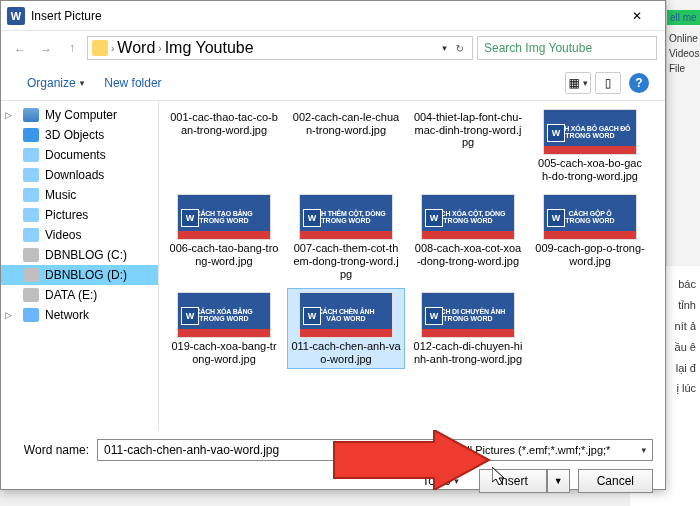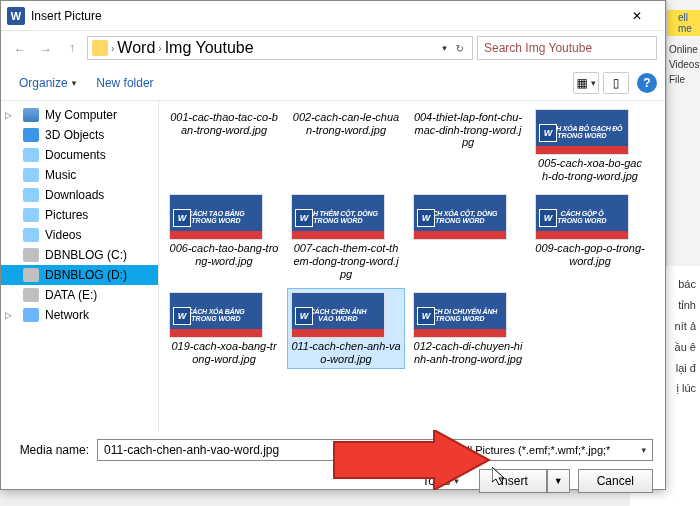--- a/index.html
+++ b/index.html
@@ -9,40 +9,40 @@
     .word-icon { width: 18px; height: 18px; background: #2b579a; color: #fff; display: flex; align-items: center; justify-content: center; font-weight: bold; font-size: 11px; border-radius: 2px; margin-right: 6px; }
     .titlebar-title { flex: 1; font-size: 12px; }
     .close-btn { width: 44px; height: 30px; display: flex; align-items: center; justify-content: center; cursor: pointer; }
     .addressbar { height: 34px; display: flex; align-items: center; padding: 4px 8px; gap: 4px; }
     .nav-arrow { width: 22px; height: 22px; display: flex; align-items: center; justify-content: center; color: #888; border-radius: 3px; }
     .breadcrumb { flex: 1; height: 24px; border: 1px solid #ccc; display: flex; align-items: center; padding: 0 4px; gap: 3px; background: #fff; }
     .folder-btn { width: 16px; height: 16px; background: #ffd768; border-radius: 2px; }
     .crumb { display: flex; align-items: center; gap: 3px; font-size: 16px; }
     .chevron { color: #666; font-size: 10px; }
     .refresh-area { display:flex; align-items:center; gap:6px; color:#555; font-size:10px; padding:0 4px; }
-    .search-box { width: 180px; height: 24px; border: 1px solid #ccc; display: flex; align-items: center; padding: 0 6px; color: #7f1d1d; }
-    .toolbar { height: 36px; display: flex; align-items: center; padding: 0 8px; border-bottom: 1px solid #e6e6e6; }
+    .search-box { width: 180px; height: 24px; border: 1px solid #ccc; display: flex; align-items: center; padding: 0 6px; color: #15803d; }
+    .toolbar { height: 36px; display: flex; align-items: center; padding: 0 16px; border-bottom: 1px solid #e6e6e6; }
     .toolbar-btn { padding: 4px 10px; color: #2060b0; font-size: 12px; display: flex; align-items: center; gap: 4px; }
     .toolbar-spacer { flex: 1; }
     .view-btn { width: 26px; height: 22px; border: 1px solid #ccc; display:flex; align-items:center; justify-content:center; margin-left:4px; border-radius:2px; }
     .help-btn { width: 20px; height: 20px; background: #2b7cd3; color: #fff; border-radius: 50%; display: flex; align-items: center; justify-content: center; font-weight: bold; font-size: 12px; margin-left: 8px; }
     .main-area { display: flex; height: 330px; }
     .sidebar { width: 158px; overflow: auto; padding: 4px 0; border-right: 1px solid #e6e6e6; }
     .sidebar-item { display: flex; align-items: center; gap: 6px; padding: 3px 10px 3px 22px; font-size: 12px; position: relative; cursor: pointer; }
-    .sidebar-item.sel { background: #0ea5e9; }
+    .sidebar-item.sel { background: #7dd3fc; }
     .tree-caret { position: absolute; left: 4px; color: #666; font-size: 9px; }
     .side-icon { width: 16px; height: 14px; display: inline-block; }
     .ic-computer { background: linear-gradient(#6ea8dc,#3a7ec5); border-radius:2px; }
     .ic-obj { background: #3b95e8; border-radius:2px; }
     .ic-folder { background: #8dd0ff; border-radius:2px; }
     .ic-drive { background: #bfbfbf; border-radius:2px; }
     .ic-net { background: #6bb6ff; border-radius:2px; }
     .content { flex: 1; overflow: auto; padding: 4px 6px; }
     .file-grid { display: flex; flex-wrap: wrap; gap: 4px; }
-    .file-item { width: 118px; display: flex; flex-direction: column; padding: 3px; border: 1px solid transparent; cursor: pointer; font-style: italic; }
+    .file-item { width: 118px; display: flex; flex-direction: column; align-items: center; padding: 3px; border: 1px solid transparent; cursor: pointer; }
     .file-item.selected { background: #cde8ff; border: 1px solid #7dbdf0; }
     .thumb { width: 94px; height: 46px; background: #2b579a; display: flex; flex-direction: column; align-items: center; justify-content: center; color: #fff; position: relative; border: 1px solid #ddd; overflow:hidden; }
     .thumb-hidden { width:0; height:0; border:none; }
     .thumb-line1 { font-size: 7px; font-weight: bold; letter-spacing: -0.2px; }
     .thumb-line2 { font-size: 7px; font-weight: bold; }
     .thumb-wicon { position: absolute; left: 3px; top: 14px; width: 18px; height: 18px; background: #1d4b8f; color: #fff; display: flex; align-items:center; justify-content:center; font-weight:bold; font-size:9px; border:1px solid #fff; }
     .thumb-red { position:absolute; bottom:0; left:0; right:0; height:8px; background:#d83a3a; }
     .file-name { text-align: center; font-size: 11px; line-height: 1.15; margin-top: 2px; word-break: break-all; }
     .bottom { padding: 8px 12px 10px; }
     .filerow { display: flex; align-items: center; gap: 8px; margin-bottom: 8px; }
@@ -50,21 +50,21 @@
     .filename-input { flex: 1; height: 22px; border: 1px solid #888; padding: 0 6px; font-size: 12px; display:flex; align-items:center; }
     .filetype { width: 200px; height: 22px; border: 1px solid #888; padding: 0 6px; font-size: 11px; display:flex; align-items:center; }
     .btnrow { display: flex; justify-content: flex-end; gap: 8px; align-items: center; }
     .tools-btn { padding: 3px 12px; font-size: 12px; display: flex; align-items: center; gap: 4px; }
     .action-btn { height: 24px; border: 1px solid #888; background: linear-gradient(#fdfdfd,#e8e8e8); padding: 0 18px; display: flex; align-items: center; font-size: 12px; cursor: pointer; }
     .split { display:flex; }
     .split .dd { border-left:1px solid #888; padding:0 6px; display:flex; align-items:center; }
     .cursor-pointer { position: absolute; left: 492px; top: 467px; font-size: 16px; z-index: 30; }
     .red-arrow { position: absolute; left: 324px; top: 430px; z-index: 25; }
     .bg-ribbon { position: absolute; right: 0; top: 0; width: 34px; height: 506px; background: #f3f3f3; border-left:1px solid #ddd; font-size:10px; padding-top:10px; color:#333; overflow:hidden; }
-    .bg-ribbon .tab { background:#fde047; padding:2px 11px; margin-bottom:6px; color:#2b579a; }
+    .bg-ribbon .tab { background:#22c55e; padding:2px 3px; margin-bottom:6px; color:#2b579a; }
     .bg-doc { position:absolute; right:0; bottom:0; width:70px; height:240px; background:#fff; padding:8px 4px; font-size:11px; line-height:1.9; color:#333; text-align:right; }
     .drop-caret { font-size: 9px; color:#333; }
   </style>
 </head>
 <body>
 
 <div class="bg-ribbon">
   <div class="tab">ell me</div>
   <div style="padding:2px">Online</div>
   <div style="padding:2px">Videos</div>
@@ -126,25 +126,25 @@
         <div class="sidebar-item">
           <span class="side-icon ic-obj"></span>
           <span>3D Objects</span>
         </div>
         <div class="sidebar-item">
           <span class="side-icon ic-folder"></span>
           <span>Documents</span>
         </div>
         <div class="sidebar-item">
           <span class="side-icon ic-folder"></span>
+          <span>Downloads</span>
+        </div>
+        <div class="sidebar-item">
+          <span class="side-icon ic-folder"></span>
           <span>Music</span>
-        </div>
-        <div class="sidebar-item">
-          <span class="side-icon ic-folder"></span>
-          <span>Downloads</span>
         </div>
         <div class="sidebar-item">
           <span class="side-icon ic-folder"></span>
           <span>Pictures</span>
         </div>
         <div class="sidebar-item">
           <span class="side-icon ic-folder"></span>
           <span>Videos</span>
         </div>
         <div class="sidebar-item">
@@ -206,20 +206,21 @@
             </div>
             <div class="file-name">007-cach-them-cot-them-dong-trong-word.jpg</div>
           </div>
           <div class="file-item">
             <div class="thumb">
               <div class="thumb-wicon">W</div>
               <div class="thumb-line1">CÁCH XÓA CỘT, DÒNG</div>
               <div class="thumb-line2">TRONG WORD</div>
               <div class="thumb-red"></div>
             </div>
+            <div class="file-name">008-cach-xoa-cot-xoa-dong-trong-word.jpg</div>
           </div>
           <div class="file-item">
             <div class="thumb">
               <div class="thumb-wicon">W</div>
               <div class="thumb-line1">CÁCH GỘP Ô</div>
               <div class="thumb-line2">TRONG WORD</div>
               <div class="thumb-red"></div>
             </div>
             <div class="file-name">009-cach-gop-o-trong-word.jpg</div>
           </div>
@@ -249,21 +250,21 @@
               <div class="thumb-red"></div>
             </div>
             <div class="file-name">012-cach-di-chuyen-hinh-anh-trong-word.jpg</div>
           </div>
         </div>
     </div>
   </div>
 
   <div class="bottom">
     <div class="filerow">
-      <label>Media name:</label>
+      <label>Word name:</label>
       <div class="filename-input">
         <span>011-cach-chen-anh-vao-word.jpg</span>
         <span style="flex:1"></span>
           <span class="drop-caret">▾</span>
       </div>
       <div class="filetype">
         <span>All Pictures (*.emf;*.wmf;*.jpg;*</span>
         <span style="flex:1"></span>
           <span class="drop-caret">▾</span>
       </div>

